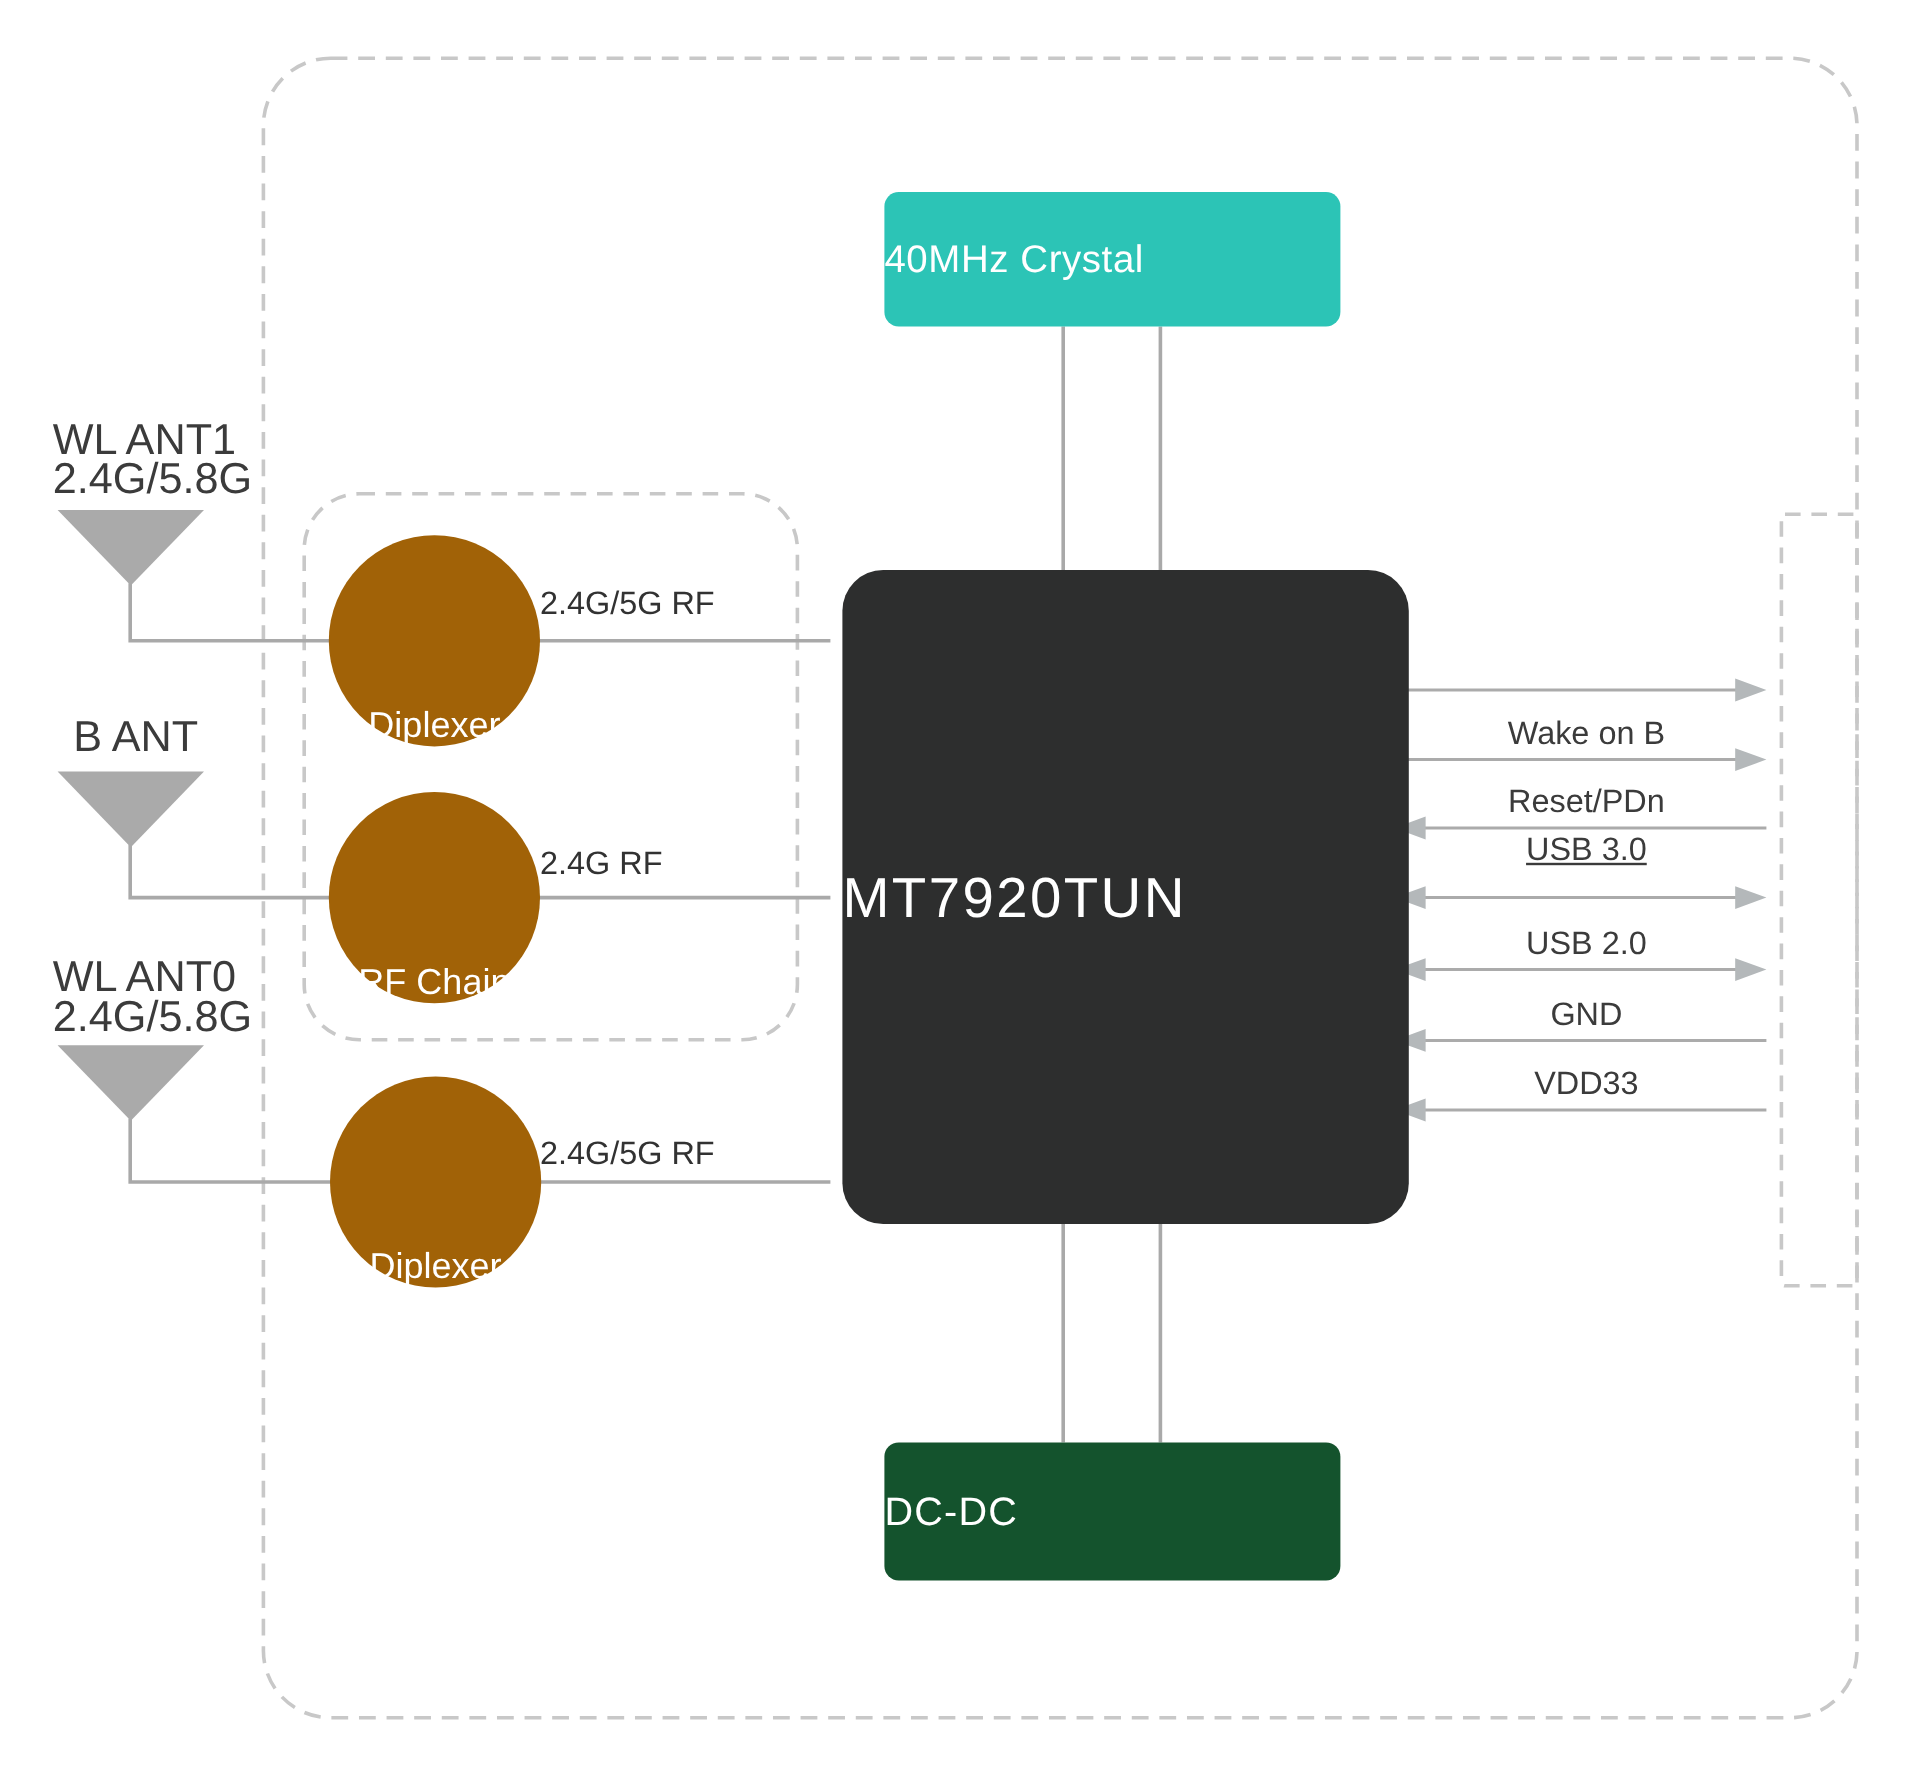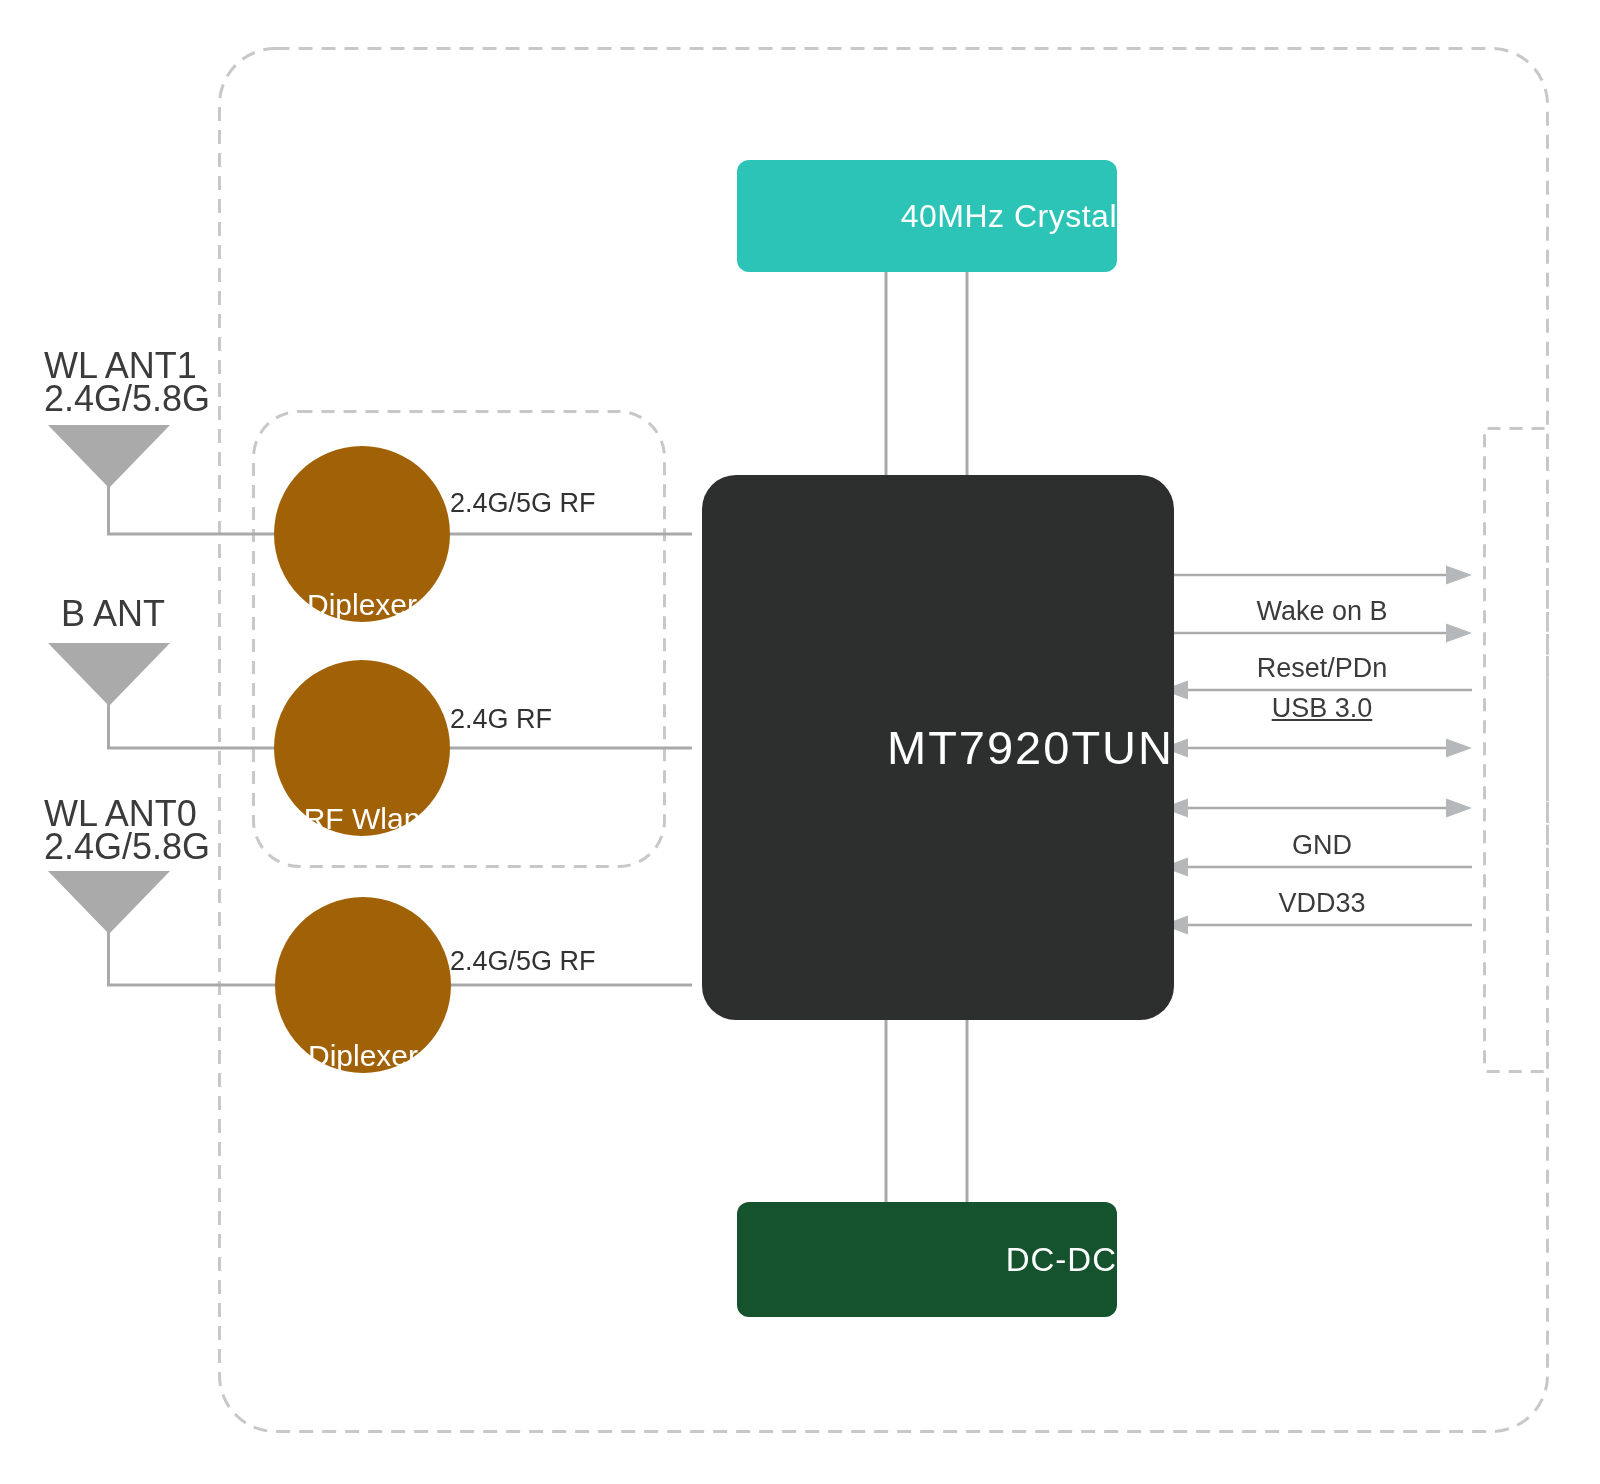--- a/index.html
+++ b/index.html
@@ -1,21 +1,21 @@
 <!DOCTYPE html>
 <html><head>
 <meta charset="utf-8">
 <style>
   html,body{margin:0;padding:0;background:#ffffff;}
   #stage{
     position:relative;width:1600px;height:1484px;background:#ffffff;
     font-family:"Liberation Sans",sans-serif;overflow:hidden;
   }
   #shapes{position:absolute;left:0;top:0;width:1600px;height:1484px;}
-  .box{position:absolute;display:flex;align-items:center;justify-content:flex-end;color:#ffffff;}
+  .box{position:absolute;display:flex;align-items:center;justify-content:flex-start;color:#ffffff;}
   .crystal{left:737px;top:160px;width:380px;height:112px;background:#2cc4b6;border-radius:12px;font-size:32px;letter-spacing:.5px;}
   .chip{left:690px;top:475px;width:472px;height:545px;background:#2d2e2e;border-radius:34px;font-size:47px;letter-spacing:2px;margin-left:12px;}
   .dcdc{left:737px;top:1202px;width:380px;height:115px;background:#14532d;border-radius:12px;font-size:33px;letter-spacing:1px;}
   .circle{position:absolute;width:176px;height:176px;border-radius:50%;background:#a16207;
     display:flex;align-items:flex-end;justify-content:center;color:#ffffff;font-size:30px;}
   .c1{left:274px;top:446px;}
   .c2{left:274px;top:660px;}
   .c3{left:275px;top:897px;}
   .antlabel{position:absolute;color:#3b3b3b;font-size:36px;line-height:33px;white-space:pre-line;}
   .a1{left:44px;top:349px;}
@@ -87,35 +87,36 @@
   </div>
 
   <div class="box dcdc">
     <span>DC-DC</span>
   </div>
 
   <div class="circle c1">
     <span>Diplexer</span>
   </div>
   <div class="circle c2">
-    <span>RF Wlan</span>
+    <span>RF Chain</span>
   </div>
   <div class="circle c3">
     <span>Diplexer</span>
   </div>
 
   <div class="antlabel a1">WL ANT1
 2.4G/5.8G</div>
   <div class="antlabel a2">B ANT</div>
   <div class="antlabel a3">WL ANT0
 2.4G/5.8G</div>
 
   <div class="wirelabel w1">2.4G/5G RF</div>
   <div class="wirelabel w2">2.4G RF</div>
   <div class="wirelabel w3">2.4G/5G RF</div>
 
   <div class="siglabel s1">Wake on B</div>
   <div class="siglabel s2">Reset/PDn</div>
   <div class="siglabel s3">USB 3.0</div>
+  <div class="siglabel s4">USB 2.0</div>
   <div class="siglabel s5">GND</div>
   <div class="siglabel s6">VDD33</div>
 
 </div>
 
 </body></html>

